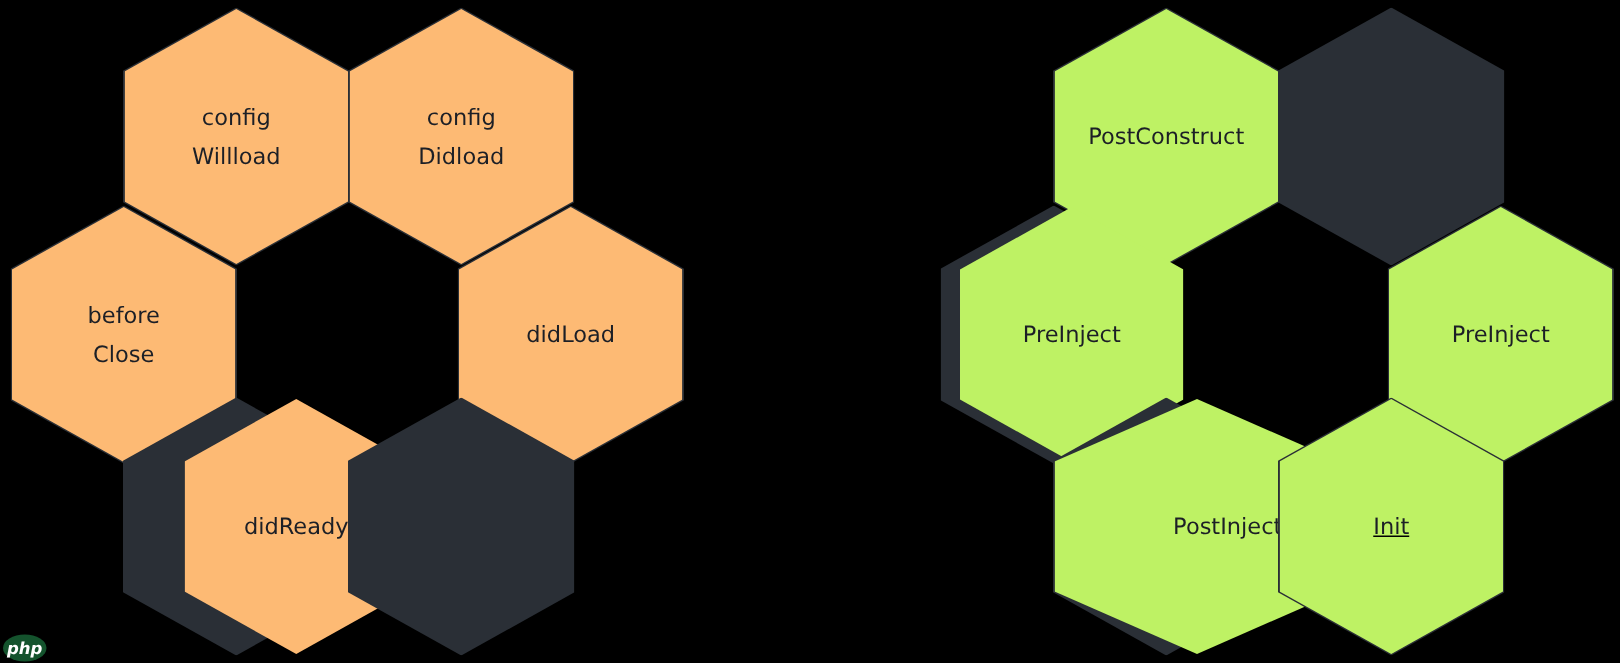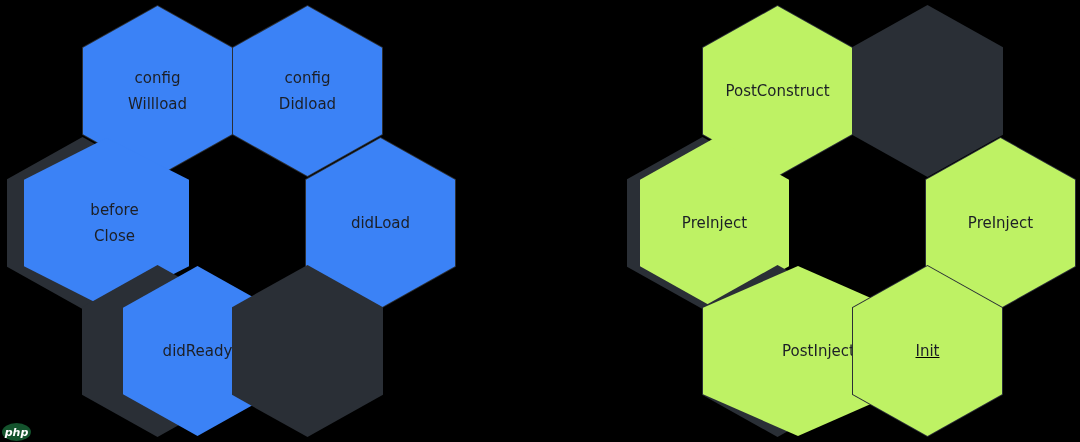--- a/index.html
+++ b/index.html
@@ -5,42 +5,42 @@
   html, body { margin:0; padding:0; background:#000; }
   body { width:1080px; height:442px; position:relative; overflow:hidden;
          font-family:"DejaVu Sans", "Liberation Sans", sans-serif; }
   .cluster { position:absolute; top:0; width:460px; height:442px; }
   .hex { position:absolute; width:149px; height:170px;
          clip-path: polygon(50% 0%, 100% 24.5%, 100% 75.5%, 50% 100%, 0% 75.5%, 0% 24.5%);
          display:flex; align-items:center; justify-content:center; text-align:center; }
   .hex-border { position:absolute; width:151px; height:172px; background:#2a2f36;
          clip-path: polygon(50% 0%, 100% 24.5%, 100% 75.5%, 50% 100%, 0% 75.5%, 0% 24.5%); }
   .hex span { color:#1c1f26; font-size:15px; line-height:26px; white-space:pre-line; }
-  .blue { background:#3b82f6; }
+  .blue { background:#fdba74; }
   .pink { background:#bef264; }
   .logo { position:absolute; left:2px; left:2px; top:423px; width:29px; height:18px; border-radius:50%;
           background:#14532d; color:#fff; font-style:italic; font-weight:bold; font-size:11px;
           display:flex; align-items:center; justify-content:center; }
 </style>
 </head>
 <body>
 
 <div class="cluster" style="left:0px;">
   <div class="hex-border" style="left:82px;top:5px;"></div>
   <div class="hex blue" style="left:83px;top:6px;">
       <span>config
 Willload</span>
     </div>
   <div class="hex-border" style="left:232px;top:5px;"></div>
   <div class="hex blue" style="left:233px;top:6px;">
       <span>config
 Didload</span>
     </div>
   <div class="hex-border" style="left:7px;top:137px;"></div>
-  <div class="hex blue" style="left:24px;top:138px;padding-left:16px;">
+  <div class="hex blue" style="left:8px;top:138px;">
       <span>before
 Close</span>
     </div>
   <div class="hex-border" style="left:305px;top:137px;"></div>
   <div class="hex blue" style="left:306px;top:138px;">
       <span>didLoad</span>
     </div>
   <div class="hex-border" style="left:82px;top:265px;"></div>
   <div class="hex blue" style="left:83px;top:266px;margin-left:40px;">
       <span>didReady</span>

